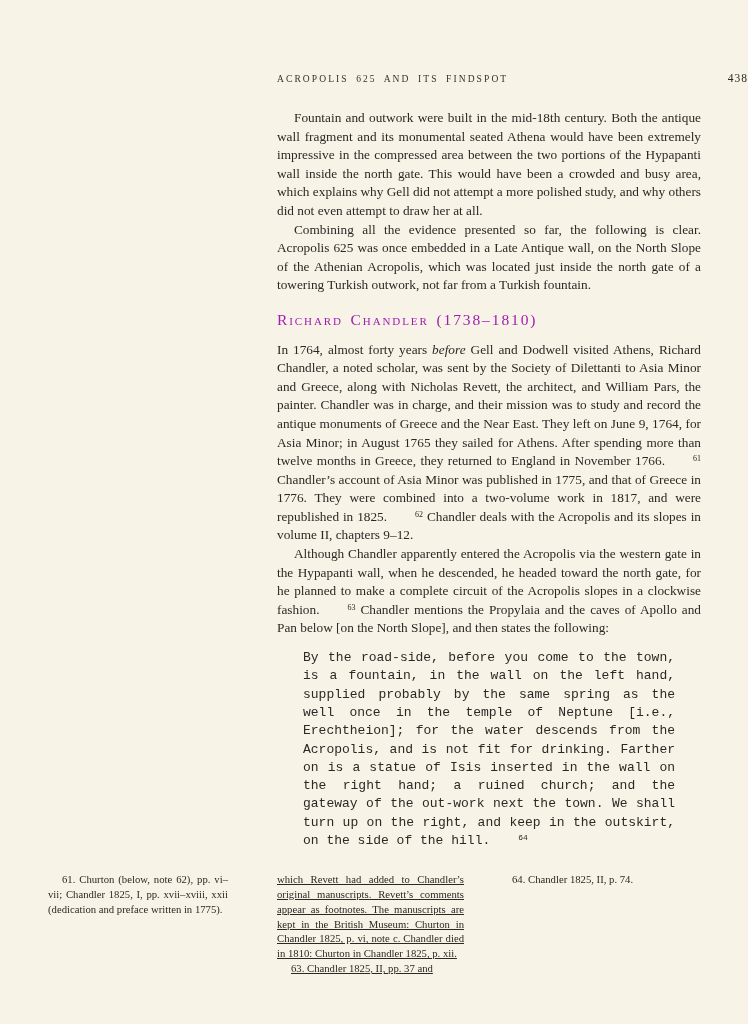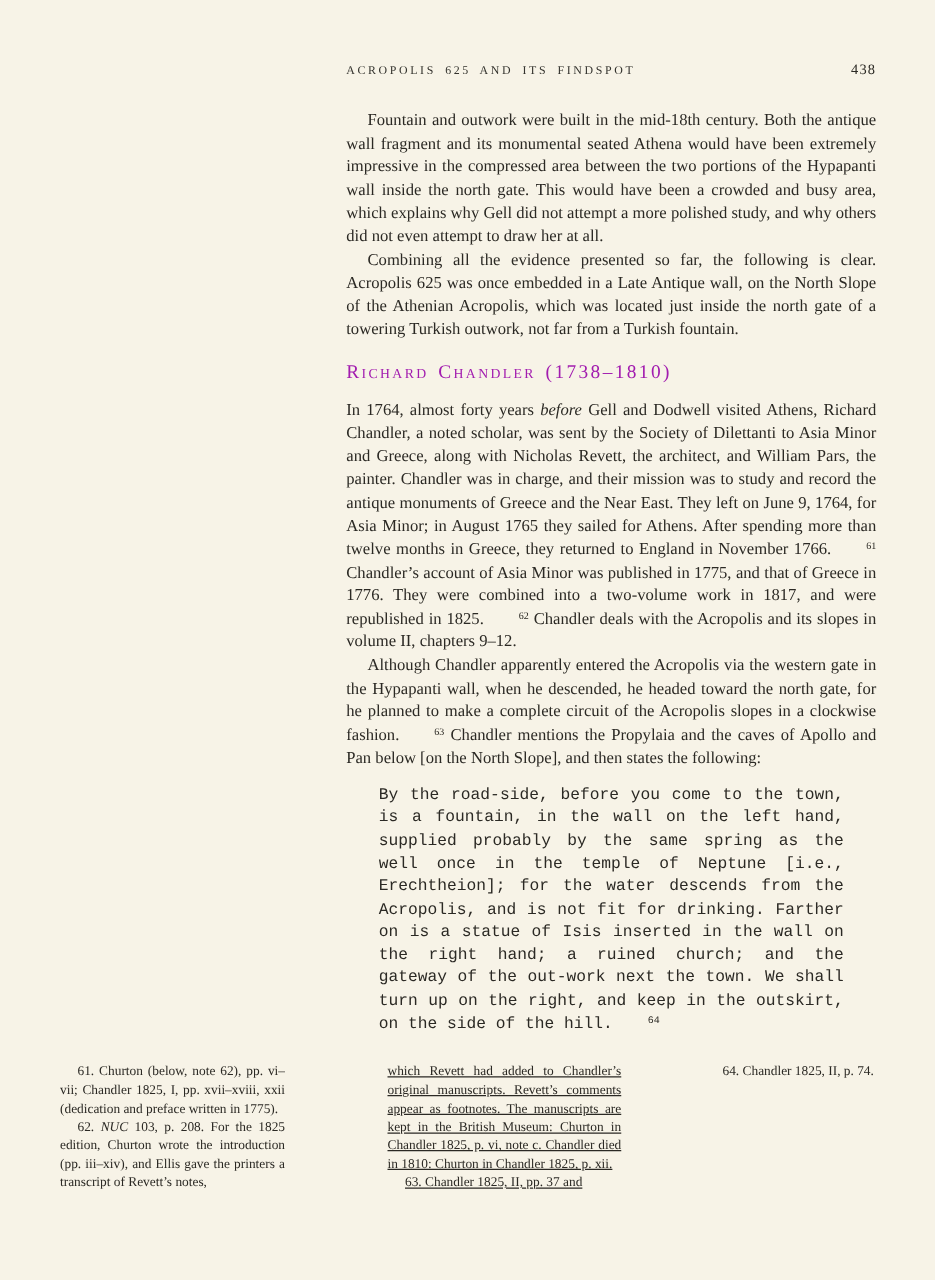--- a/index.html
+++ b/index.html
@@ -11,23 +11,22 @@
   .page {
     position: relative;
     width: 748px;
     height: 1024px;
     background: #f7f3e7;
     font-family: "Liberation Serif", serif;
     color: #2b2924;
     overflow: hidden;
   }
   .running-head {
-    padding-top: 50px;
+    padding-top: 72px;
     margin-left: 277px;
-    margin-right: 47px;
     display: flex;
     justify-content: space-between;
     align-items: baseline;
   }
   .running-title {
     font-size: 9.5px;
     letter-spacing: 2.1px;
     word-spacing: 3px;
     color: #33322d;
   }
@@ -73,21 +72,20 @@
     padding-left: 28px;
   }
   i { font-style: italic; }
   .footnotes {
     margin: 22px 0 0 48px;
     display: flex;
     font-size: 10.7px;
     line-height: 14.8px;
     text-align: justify;
     color: #2b2924;
-    justify-content: space-between;
   }
   .fn-col p { margin: 0; }
   .fn-col p.indent { text-indent: 14px; }
   .fn-col-1 { width: 180px; margin-right: 49px; }
   .fn-col-2 { width: 187px; margin-right: 34px; text-decoration: underline; }
   .fn-col-3 { width: 184px; }
 </style>
 </head>
 <body>
 
@@ -112,21 +110,20 @@
       </div>
 
     <div class="quote" id="quote-body">
         <p><span>By the road-side, before you come to the town, is a fountain, in the wall on the left hand, supplied probably by the same spring as the well once in the temple of Neptune [i.e., Erechtheion]; for the water descends from the Acropolis, and is not fit for drinking. Farther on is a statue of Isis inserted in the wall on the right hand; a ruined church; and the gateway of the out-work next the town. We shall turn up on the right, and keep in the outskirt, on the side of the hill.</span><sup>64</sup></p>
       </div>
   </div>
 
   <div class="footnotes">
     <div class="fn-col fn-col-1" id="fn-col1">
         <p class="indent"><span>61. Churton (below, note 62), pp. vi–vii; Chandler 1825, I, pp. xvii–xviii, xxii (dedication and preface written in 1775).</span></p>
-        <p class="indent"><span>62. </span><i>NUC</i><span> 103, p. 208. For the 1825 edition, Churton wrote the introduction (pp. iii–xiv), and Ellis gave the printers a transcript of Revett’s notes,</span></p>
       </div>
     <div class="fn-col fn-col-2" id="fn-col2">
         <p><span>which Revett had added to Chandler’s original manuscripts. Revett’s comments appear as footnotes. The manuscripts are kept in the British Museum: Churton in Chandler 1825, p. vi, note c. Chandler died in 1810: Churton in Chandler 1825, p. xii.</span></p>
         <p class="indent"><span>63. Chandler 1825, II, pp. 37 and</span></p>
       </div>
     <div class="fn-col fn-col-3" id="fn-col3">
         <p class="indent"><span>64. Chandler 1825, II, p. 74.</span></p>
       </div>
   </div>
 

